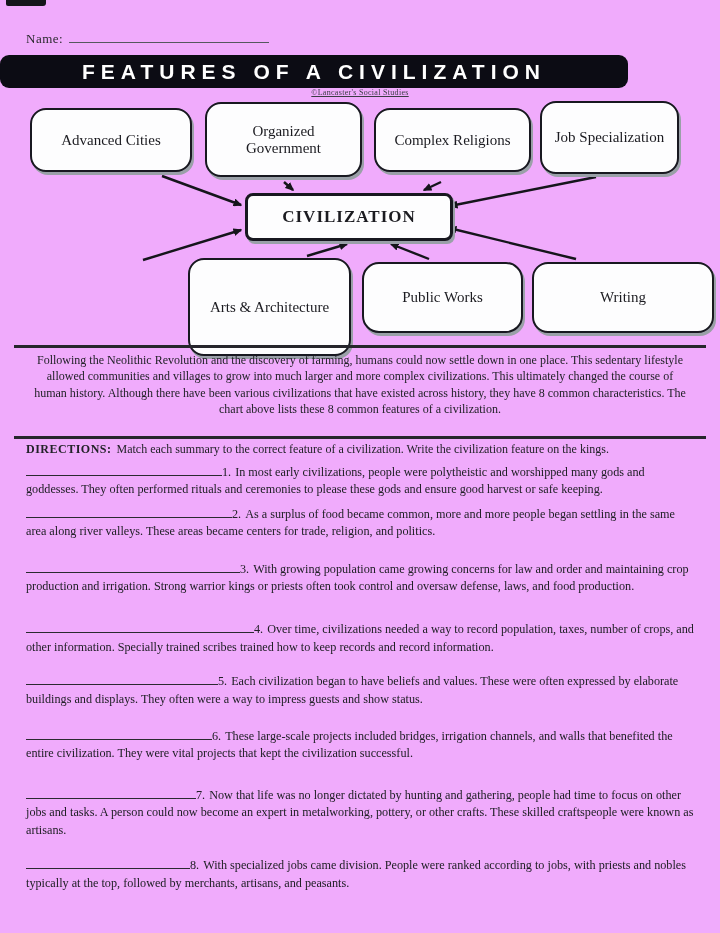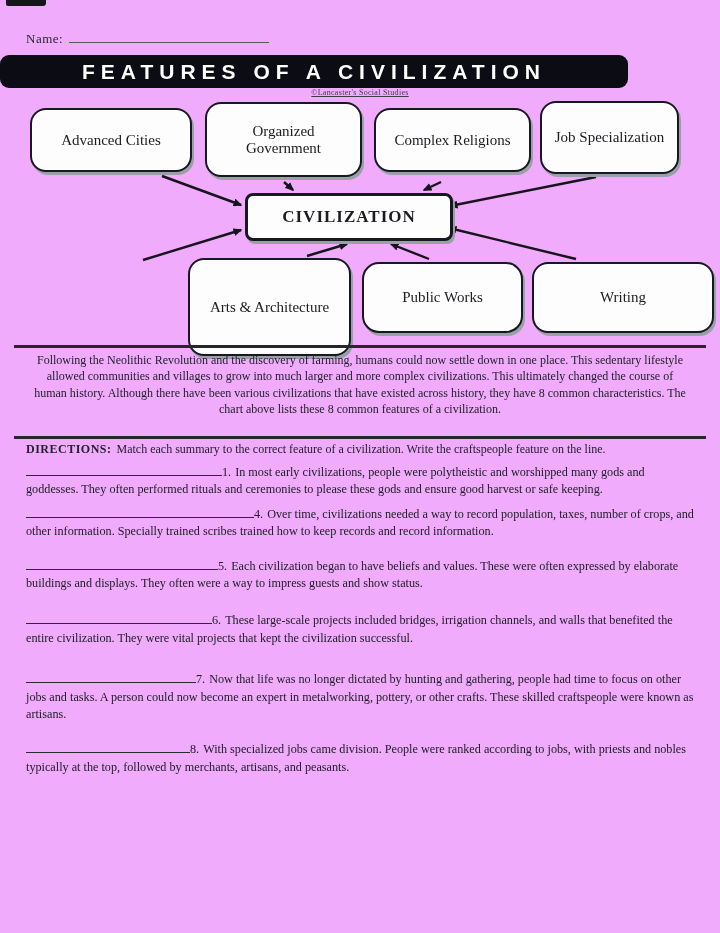--- a/index.html
+++ b/index.html
@@ -129,26 +129,32 @@
     </div>
   </div>
 
   <div class="rule rule1"></div>
 
   <div class="intro">Following the Neolithic Revolution and the discovery of farming, humans could now settle down in one place.  This sedentary lifestyle allowed communities and villages to grow into much larger and more complex civilizations.  This ultimately changed the course of human history.  Although there have been various civilizations that have existed across history, they have 8 common characteristics.  The chart above lists these 8 common features of a civilization.</div>
 
   <div class="rule rule2"></div>
 
   <div class="directions">
-    <span class="dir-label">DIRECTIONS:</span><span>Match each summary to the correct feature of a civilization.  Write the craftspeople feature on the line.</span>
+    <span class="dir-label">DIRECTIONS:</span><span>Match each summary to the correct feature of a civilization.  Write the civilization feature on the kings.</span>
   </div>
 
   <div class="questions">
     <p class="q q1">
       <span class="blank"></span><span class="qnum">1.</span><span>In most early civilizations, people were polytheistic and worshipped many gods and goddesses.  They often performed rituals and ceremonies to please these gods and ensure good harvest or safe keeping.</span>
+    </p>
+    <p class="q q2">
+      <span class="blank"></span><span class="qnum">2.</span><span>As a surplus of food became common, more and more people began settling in the same area along river valleys.  These areas became centers for trade, religion, and politics.</span>
+    </p>
+    <p class="q q3">
+      <span class="blank"></span><span class="qnum">3.</span><span>With growing population came growing concerns for law and order and maintaining crop production and irrigation.  Strong warrior kings or priests often took control and oversaw defense, laws, and food production.</span>
     </p>
     <p class="q q4">
       <span class="blank"></span><span class="qnum">4.</span><span>Over time, civilizations needed a way to record population, taxes, number of crops, and other information.  Specially trained scribes trained how to keep records and record information.</span>
     </p>
     <p class="q q5">
       <span class="blank"></span><span class="qnum">5.</span><span>Each civilization began to have beliefs and values.  These were often expressed by elaborate buildings and displays.  They often were a way to impress guests and show status.</span>
     </p>
     <p class="q q6">
       <span class="blank"></span><span class="qnum">6.</span><span>These large-scale projects included bridges, irrigation channels, and walls that benefited the entire civilization.  They were vital projects that kept the civilization successful.</span>
     </p>

